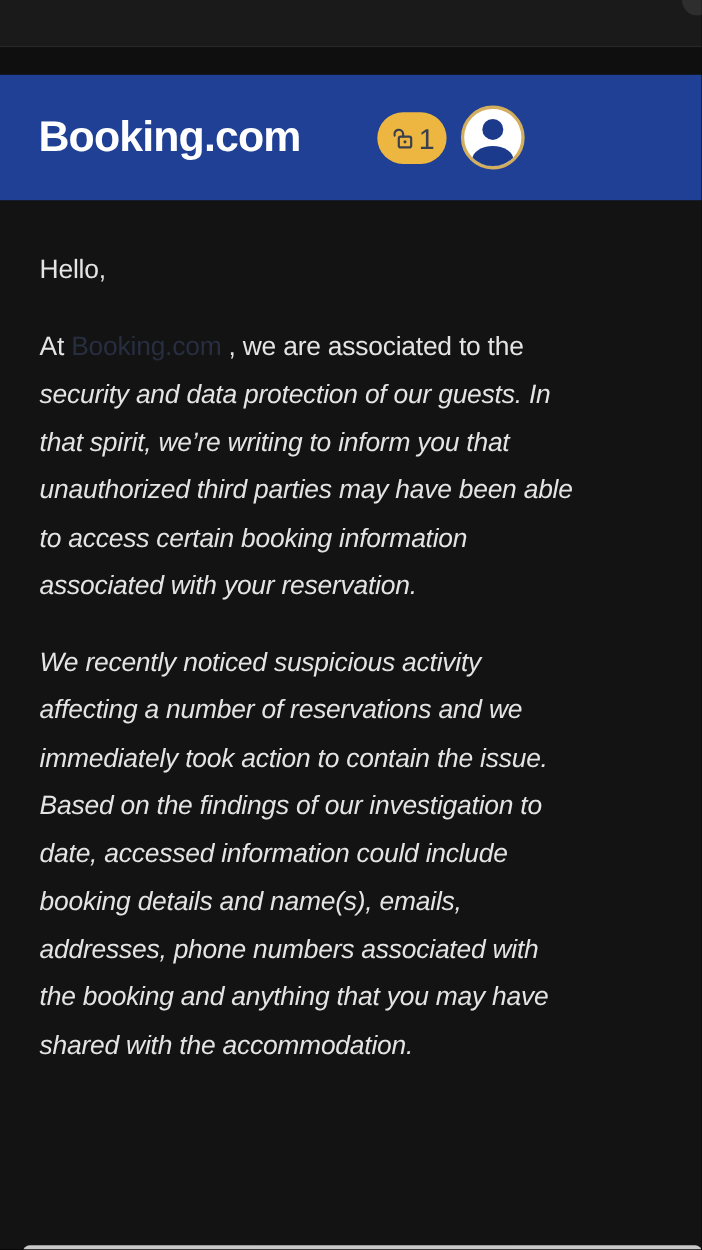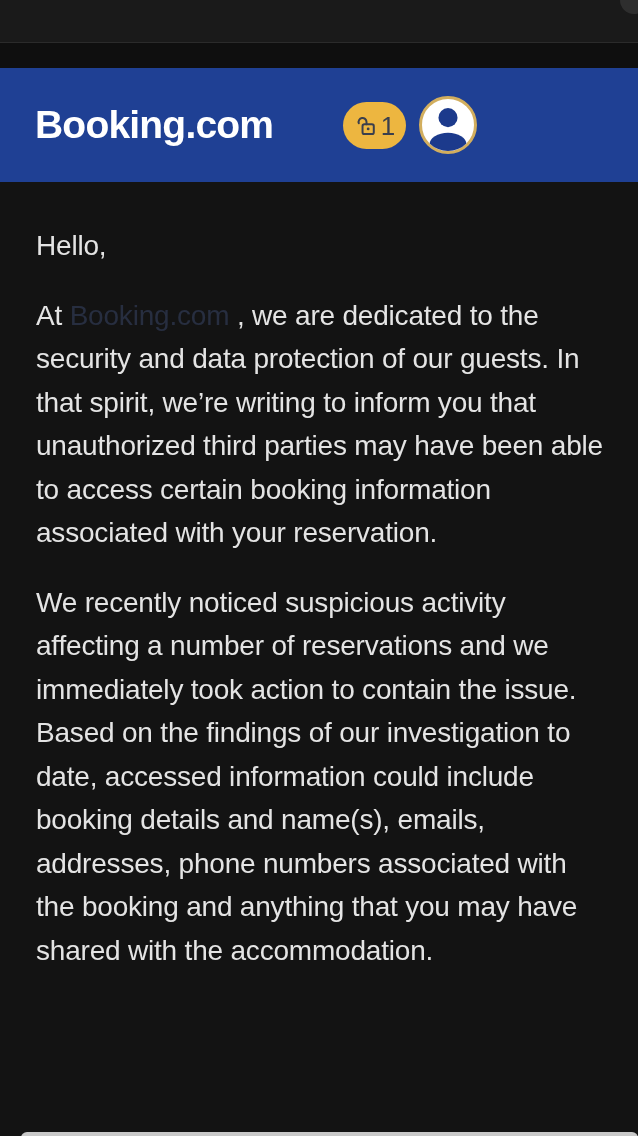--- a/index.html
+++ b/index.html
@@ -86,27 +86,27 @@
   }
   .avatar svg {
     width: 100%;
     height: 100%;
     display: block;
   }
   
   .content {
     padding: 0 0 0 36px;
     color: #e4e4e4;
-    font-size: 28px;
+    font-size: 24px;
     line-height: 43.5px;
     letter-spacing: -0.2px;
   }
   .greeting { margin: 42px 0 0 0; }
   .para { margin: 26px 0 0 0; }
-  .lines { white-space: pre-line; }
+  .lines { white-space: pre-line; font-style: italic; }
   .hidden-brand {
     color: #272e40;           
     text-decoration: none;
     cursor: pointer;
   }
   
   .bottom-card {
     position: absolute;
     bottom: -2px;
     left: 21px;
@@ -145,21 +145,21 @@
         <ellipse cx="12" cy="21.2" rx="8.6" ry="5.6" fill="#1c3a8c"></ellipse>
       </svg>
     </div>
   </header>
 
   <main class="content">
 
     <p class="greeting">Hello,</p>
 
     <div class="para">
-      <div class="line"><span>At </span><span class="hidden-brand">Booking.com</span><span> , we are dedicated to the</span></div>
+      <div class="line"><span>At </span><span class="hidden-brand">Booking.com</span><span> , we are associated to the</span></div>
       <div class="lines">security and data protection of our guests. In
 that spirit, we’re writing to inform you that
 unauthorized third parties may have been able
 to access certain booking information
 associated with your reservation.</div>
     </div>
 
     <div class="para lines">We recently noticed suspicious activity
 affecting a number of reservations and we
 immediately took action to contain the issue.

